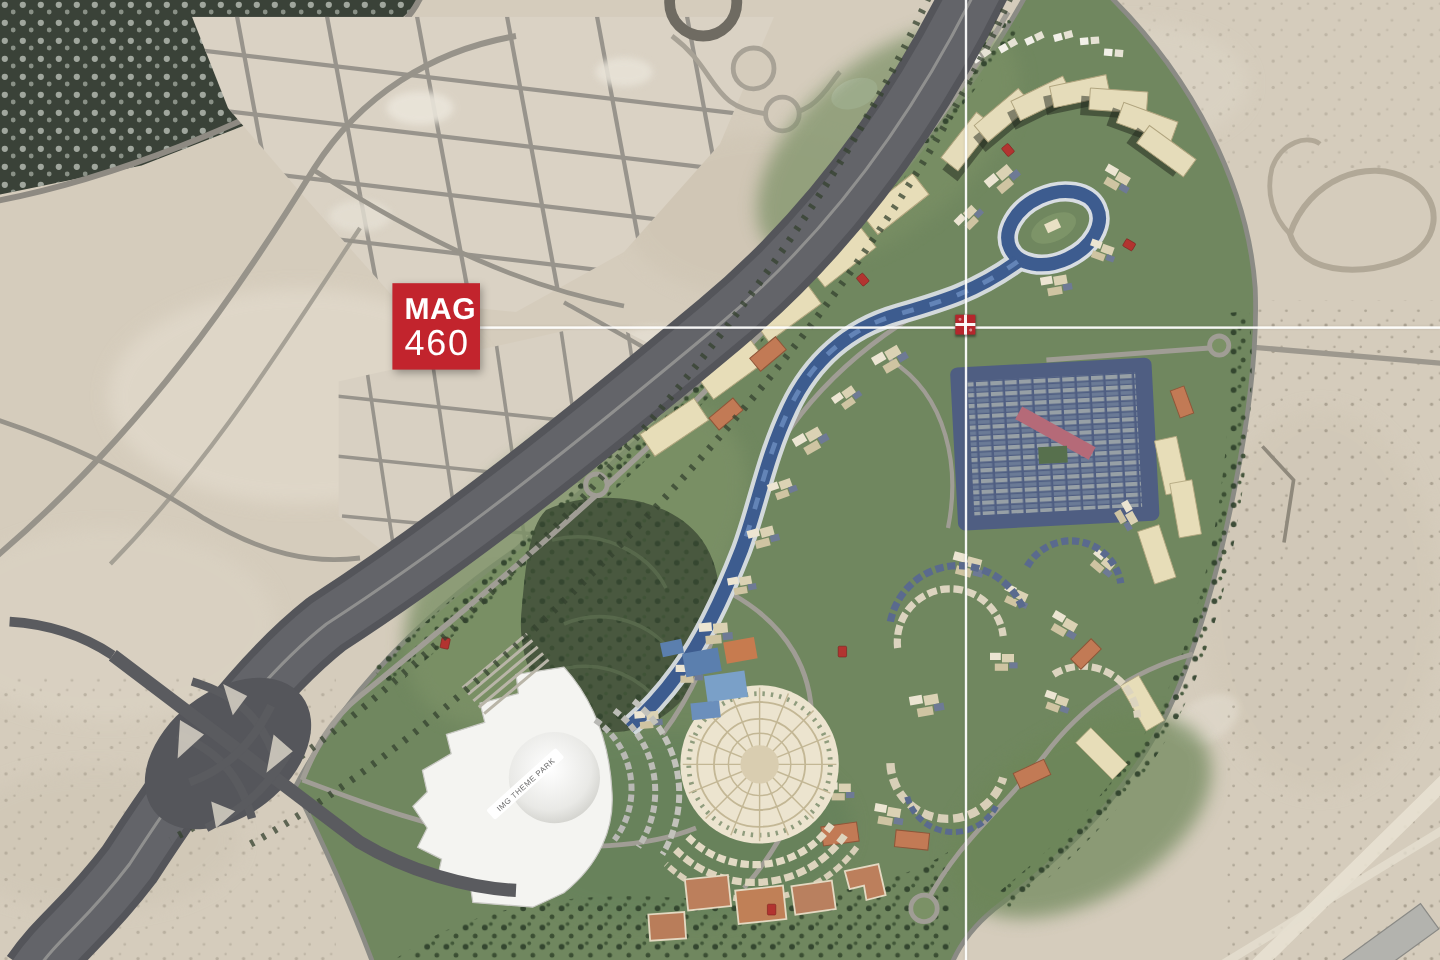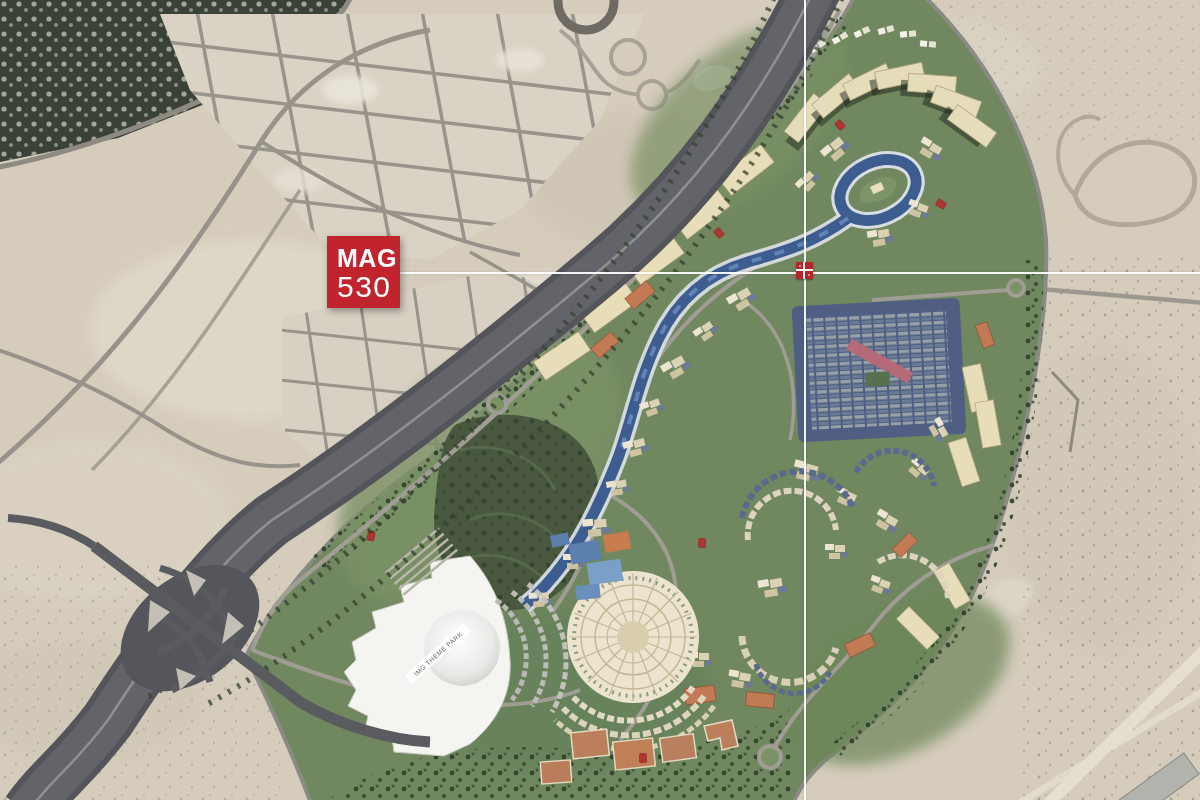--- a/index.html
+++ b/index.html
@@ -392,16 +392,16 @@
     </g>
   </g>
 </svg>
 
 <div id="crosshair-v" class="xline"></div>
 <div id="crosshair-h" class="xline"></div>
 <div id="marker"></div>
 
 <div id="mag-box">
   <div class="l1">MAG</div>
-  <div class="l2">530</div>
+  <div class="l2">460</div>
 </div>
 
 </div>
 
 </body></html>

